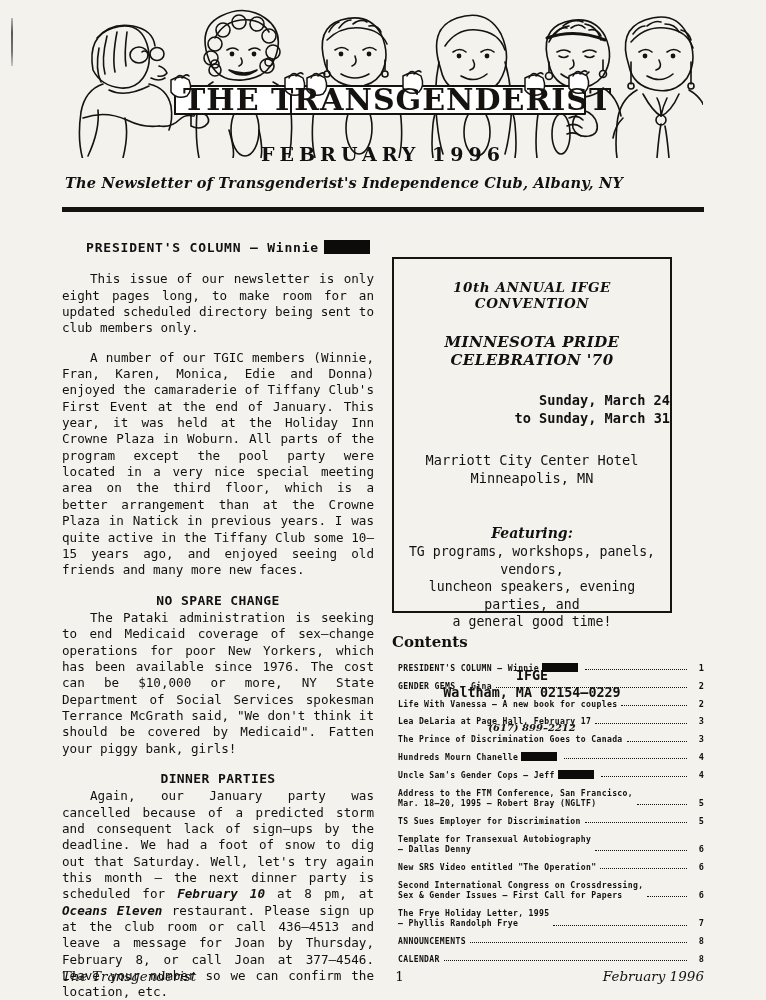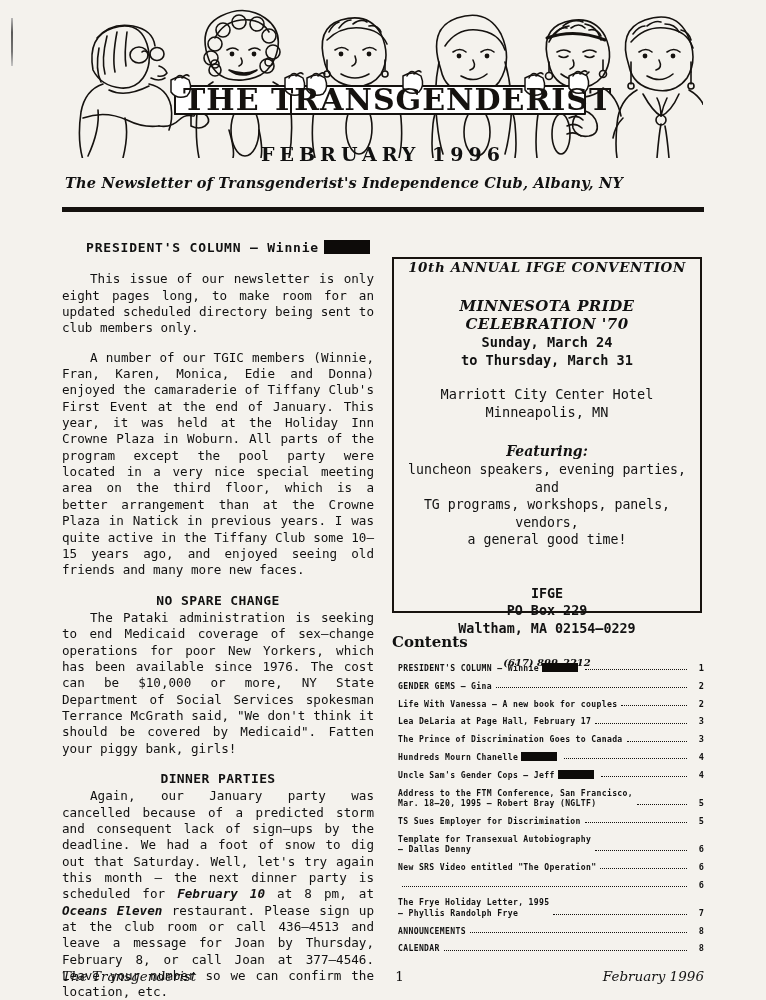--- a/index.html
+++ b/index.html
@@ -55,30 +55,31 @@
   p.body + p.body{margin-top:13px;}
   .gap{height:14px;}
   .redact{
     display:inline-block;background:#0d0b09;vertical-align:-2px;
   }
   .redact.r1{width:46px;height:14px;margin-left:5px;}
   .it{font-style:italic;font-weight:bold;}
 
   
   .ifge-box{
-    position:absolute;left:392px;top:257px;width:310px;height:356px;
+    position:absolute;left:392px;top:257px;width:280px;height:356px;
     border:2.5px solid #17130f;
     box-sizing:border-box;
     text-align:center;
+    padding-top:20px;
   }
   .ifge-l1{font-family:"DejaVu Serif",serif;font-style:italic;font-weight:bold;font-size:13.5px;letter-spacing:.6px;}
   .ifge-l2{font-family:"DejaVu Serif",serif;font-style:italic;font-weight:bold;font-size:15px;letter-spacing:.4px;margin-top:22px;}
-  .ifge-dates{font-weight:bold;font-size:13.6px;line-height:18px;}
-  .ifge-venue{font-size:13.6px;line-height:18px;margin-top:16px;}
-  .ifge-featlabel{font-family:"DejaVu Serif",serif;font-style:italic;font-weight:bold;font-size:14px;margin-top:22px;}
+  .ifge-dates{font-weight:bold;font-size:13.6px;line-height:18px;margin-top:22px;text-align:right;}
+  .ifge-venue{font-size:13.6px;line-height:18px;margin-top:24px;}
+  .ifge-featlabel{font-family:"DejaVu Serif",serif;font-style:italic;font-weight:bold;font-size:14px;margin-top:38px;}
   .ifge-feat{font-size:13.2px;line-height:17.5px;margin-top:2px;}
   .ifge-addr{font-weight:bold;font-size:13.4px;line-height:17.5px;margin-top:36px;}
   .ifge-phone{font-family:"DejaVu Serif",serif;font-style:italic;font-weight:bold;font-size:10px;margin-top:20px;}
 
   
   .contents-head{
     position:absolute;left:392px;top:633px;width:310px;text-align:left;
     font-family:"DejaVu Serif",serif;font-weight:bold;font-size:15px;
   }
   .toc{
@@ -292,35 +293,34 @@
 
     <div class="sec-head">DINNER PARTIES</div>
     <p class="body"><span>Again, our January party was cancelled because of a predicted storm and consequent lack of sign–ups by the deadline.  We had a foot of snow to dig out that Saturday. Well, let's try again this month – the next dinner party is scheduled for </span><span class="it">February 10</span><span> at 8 pm, at </span><span class="it">Oceans Eleven</span><span> restaurant. Please sign up at the club room or call 436–4513 and leave a message for Joan by Thursday, February 8, or call Joan at 377–4546.  Leave your number so we can confirm the location, etc.</span></p>
   </div>
 
   <div class="ifge-box">
     <div class="ifge-l1">10th ANNUAL IFGE CONVENTION</div>
     <div class="ifge-l2">MINNESOTA PRIDE CELEBRATION '70</div>
     <div class="ifge-dates">
       <div>Sunday, March 24</div>
-      <div>to Thursday, March 31</div>
+      <div>to Sunday, March 31</div>
     </div>
     <div class="ifge-venue">
       <div>Marriott City Center Hotel</div>
       <div>Minneapolis, MN</div>
     </div>
     <div class="ifge-featlabel">Featuring:</div>
     <div class="ifge-feat">
+      <div>TG programs, workshops, panels, vendors,</div>
       <div>luncheon speakers, evening parties, and</div>
-      <div>TG programs, workshops, panels, vendors,</div>
       <div>a general good time!</div>
     </div>
     <div class="ifge-addr">
       <div>IFGE</div>
-      <div>PO Box 229</div>
       <div>Waltham, MA 02154–0229</div>
     </div>
     <div class="ifge-phone">(617) 899–2212</div>
   </div>
 
   <div class="contents-head">Contents</div>
   <div class="toc" id="toc">
       <div class="toc-row">
         <span class="toc-label">PRESIDENT'S COLUMN – Winnie<span class="redact r2"></span></span>
         <span class="toc-dots"></span>
@@ -372,20 +372,22 @@
 – Dallas Denny</span>
         <span class="toc-dots"></span>
         <span class="toc-page">6</span>
       </div>
       <div class="toc-row">
         <span class="toc-label">New SRS Video entitled "The Operation"</span>
         <span class="toc-dots"></span>
         <span class="toc-page">6</span>
       </div>
       <div class="toc-row two-line">
+        <span class="toc-label">Second International Congress on Crossdressing,
+Sex &amp; Gender Issues – First Call for Papers</span>
         <span class="toc-dots"></span>
         <span class="toc-page">6</span>
       </div>
       <div class="toc-row two-line">
         <span class="toc-label">The Frye Holiday Letter, 1995
 – Phyllis Randolph Frye</span>
         <span class="toc-dots"></span>
         <span class="toc-page">7</span>
       </div>
       <div class="toc-row">

